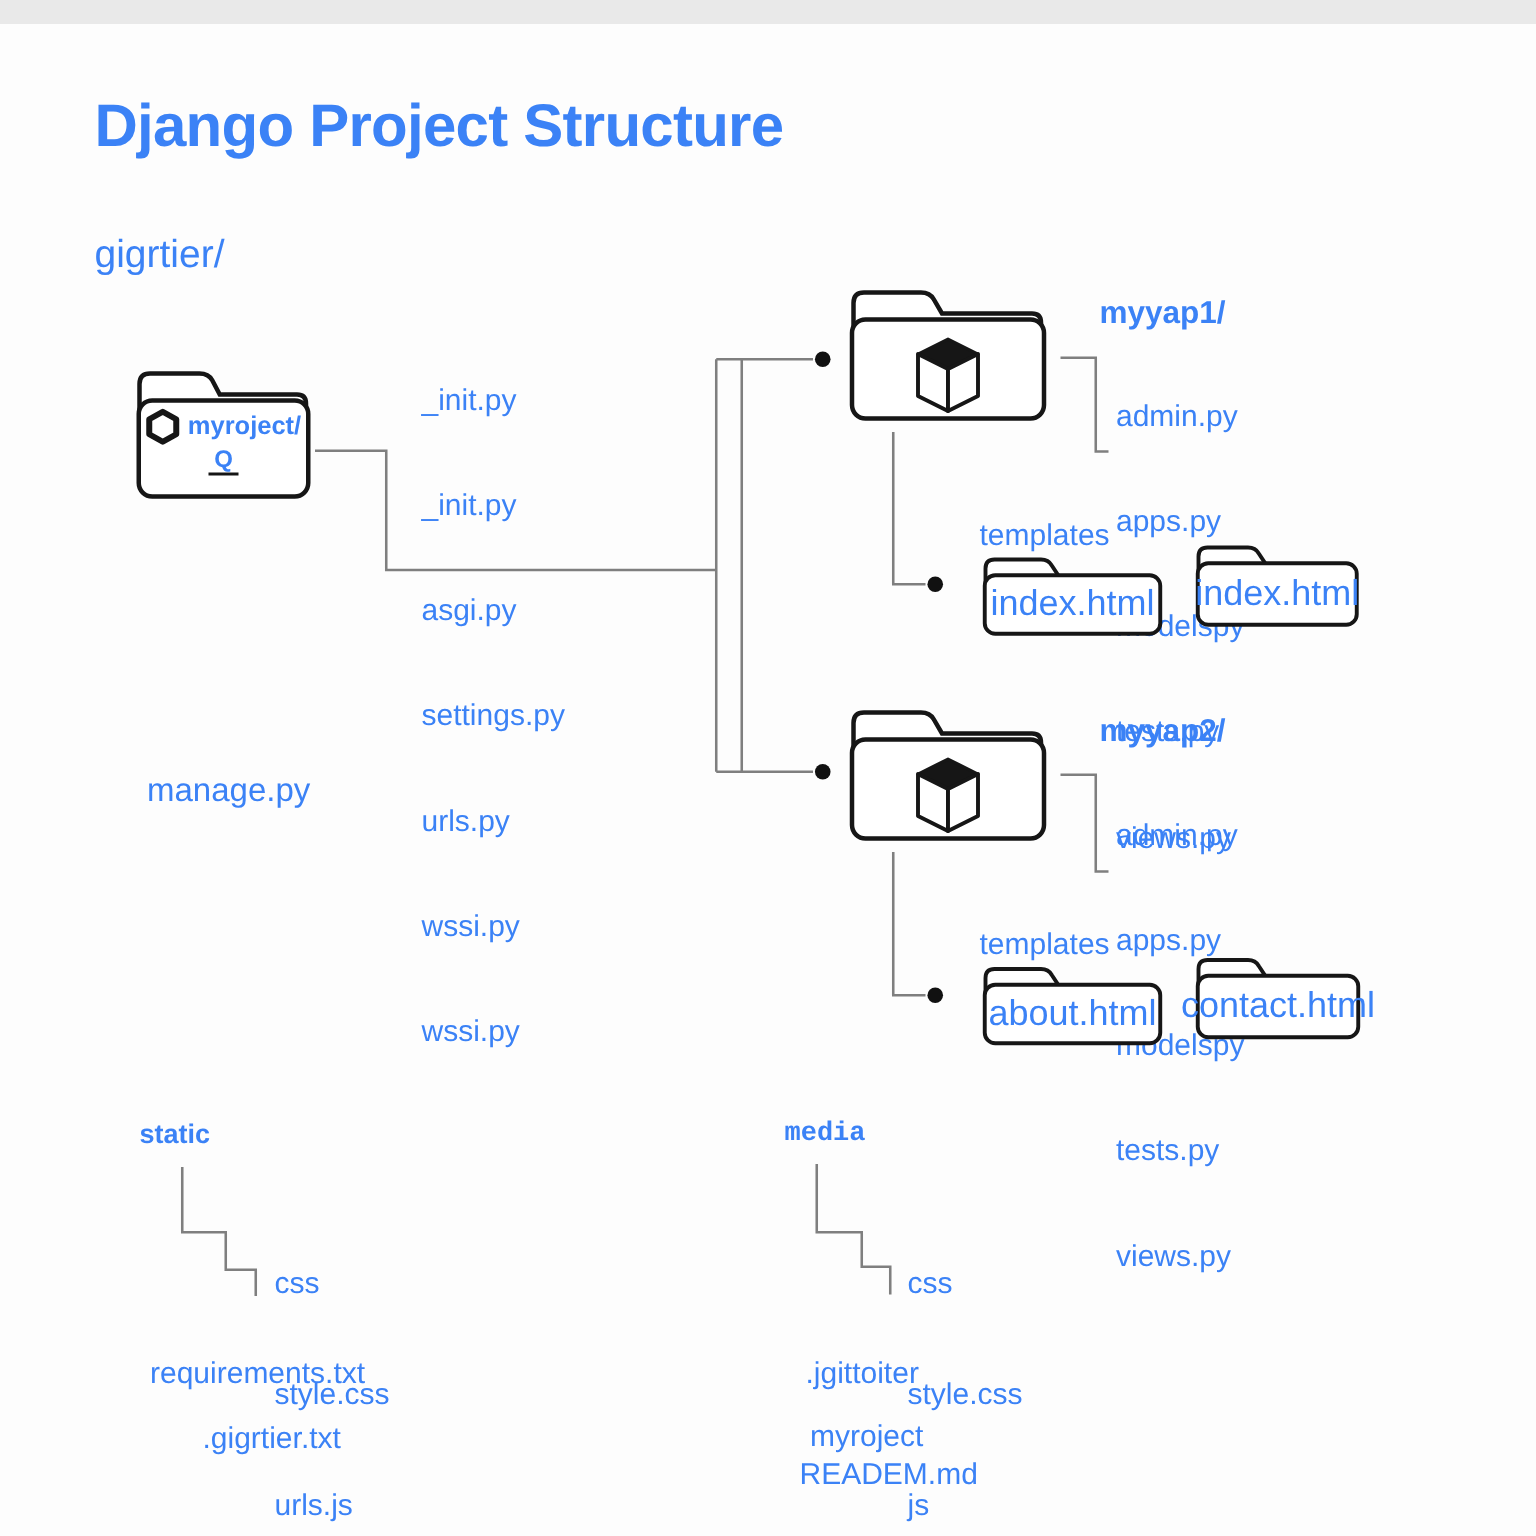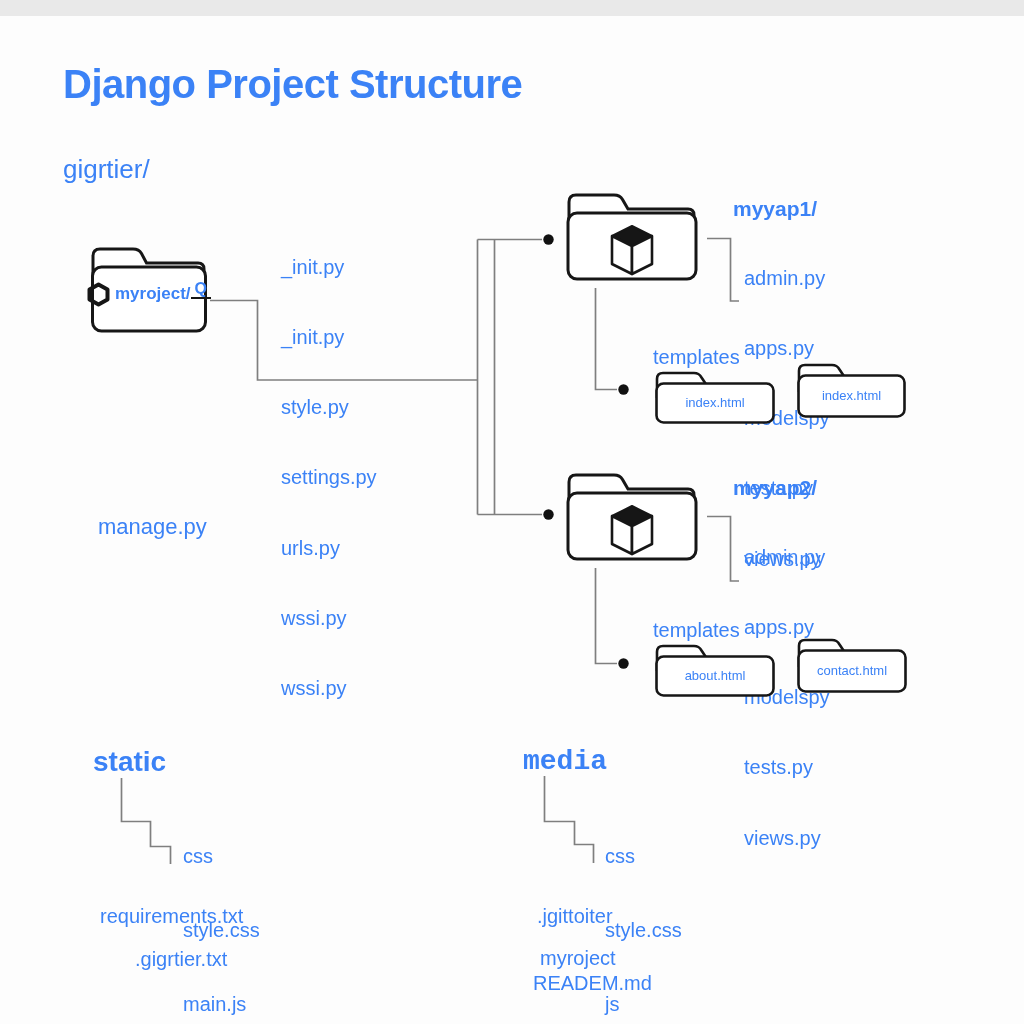--- a/index.html
+++ b/index.html
@@ -10,35 +10,35 @@
     color:#3b82f6;
   }
   .abs{position:absolute;}
   .title{font-size:40px;font-weight:700;letter-spacing:-.5px;white-space:nowrap;}
   .rootlabel{font-size:26px;font-weight:400;white-space:nowrap;}
   .filelist{font-size:20px;line-height:23.4px;white-space:pre;}
   .filelist div{height:23.4px;}
   .filelist2 div{height:24.6px;}
   .filelist2{font-size:20px;line-height:24.6px;white-space:pre;}
   .appname{font-size:21px;font-weight:700;white-space:nowrap;}
-  .sectionname{font-size:28px;font-weight:700;white-space:nowrap;}
+  .sectionname{font-size:18px;font-weight:700;white-space:nowrap;}
   .plain{font-size:20px;white-space:nowrap;}
   .manage{font-size:22px;white-space:nowrap;}
   .tmpl-label{font-size:20px;white-space:nowrap;}
   svg{display:block;}
   .overlay{position:absolute;left:0;top:0;}
   .folder-inner{
     position:absolute;left:0;top:0;width:100%;height:100%;
-    display:flex;flex-direction:row;align-items:center;justify-content:center;
+    display:flex;flex-direction:column;align-items:center;justify-content:center;
   }
   .rootfolder-row{display:flex;align-items:center;gap:5px;margin-top:10px;}
   .rootfolder-name{font-size:17px;font-weight:700;white-space:nowrap;}
   .rootfolder-sub{font-size:16px;font-weight:700;border-bottom:2.5px solid #151515;
     padding:0 4px 0 4px;margin-top:1px;line-height:17px;}
-  .smallfolder-label{font-size:13px;white-space:nowrap;margin-top:12px;}
+  .smallfolder-label{font-size:24px;white-space:nowrap;margin-top:12px;}
 </style>
 </head>
 <body>
 
 <div class="canvas">
 
   <svg class="overlay" width="1024" height="1024" viewBox="0 0 1024 1024">
     <g fill="none" stroke="#7f7f7f" stroke-width="1.7">
 
       <polyline points="210,284.5 257.5,284.5 257.5,364 477,364"></polyline>
@@ -85,21 +85,21 @@
         </svg>
         <span class="rootfolder-name">myroject/</span>
       </div>
       <span class="rootfolder-sub">Q</span>
     </div>
   </div>
 
   <div class="abs filelist" style="left:281px;top:193px;">
     <div>_init.py</div>
     <div>_init.py</div>
-    <div>style.py</div>
+    <div>asgi.py</div>
     <div>settings.py</div>
     <div>urls.py</div>
     <div>wssi.py</div>
     <div>wssi.py</div>
   </div>
 
   <div class="abs manage" style="left:98px;top:498px;">manage.py</div>
 
   <div class="abs" style="left:563px;top:171px;width:138px;height:98px;">
     <svg width="138" height="98" viewBox="0 0 138 98">
@@ -188,21 +188,21 @@
     </svg>
     <div class="folder-inner">
       <span class="smallfolder-label">contact.html</span>
     </div>
   </div>
 
   <div class="abs sectionname" style="left:93px;top:730px;">static</div>
   <div class="abs filelist2" style="left:183px;top:779px;">
     <div>css</div>
     <div>style.css</div>
-    <div>main.js</div>
+    <div>urls.js</div>
     
   </div>
 
   <div class="abs sectionname" style="left:523px;top:730px;font-family:Liberation Mono, monospace;">media</div>
   <div class="abs filelist2" style="left:605px;top:779px;">
     <div>css</div>
     <div>style.css</div>
     <div>js</div>
     
   </div>

